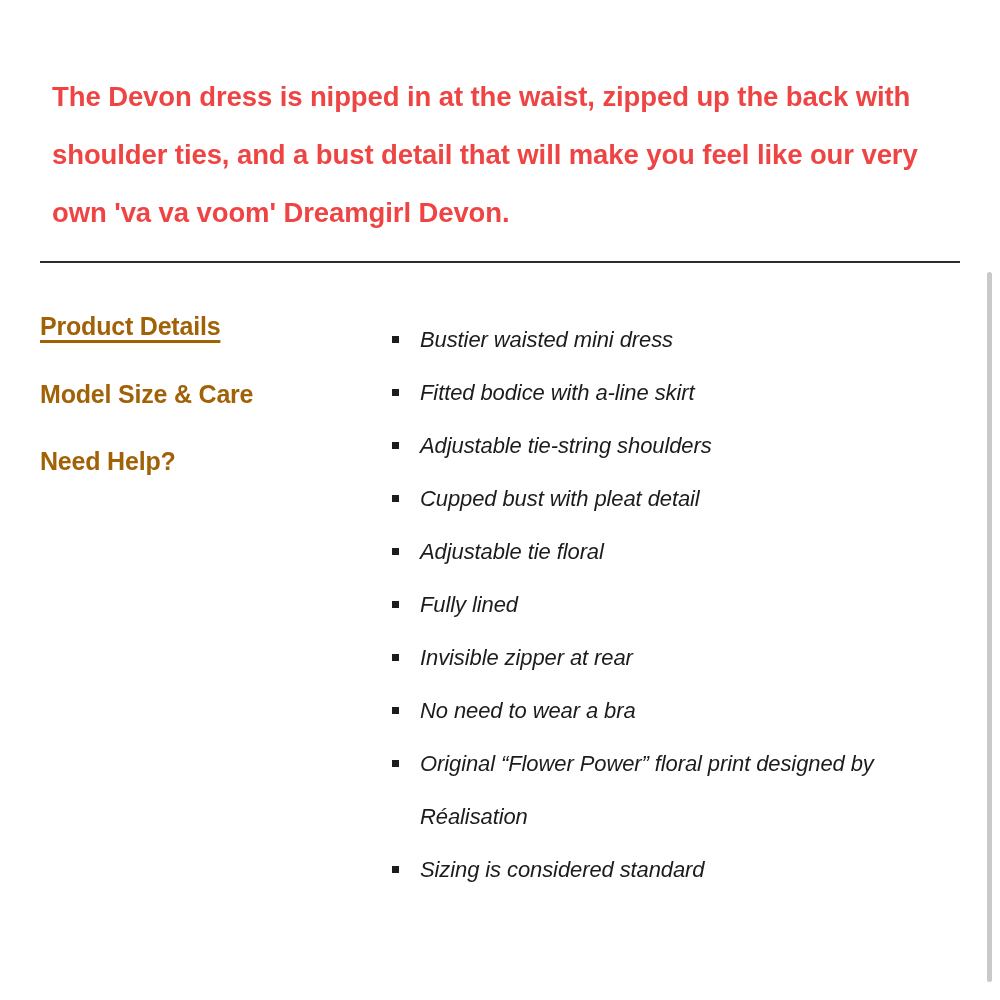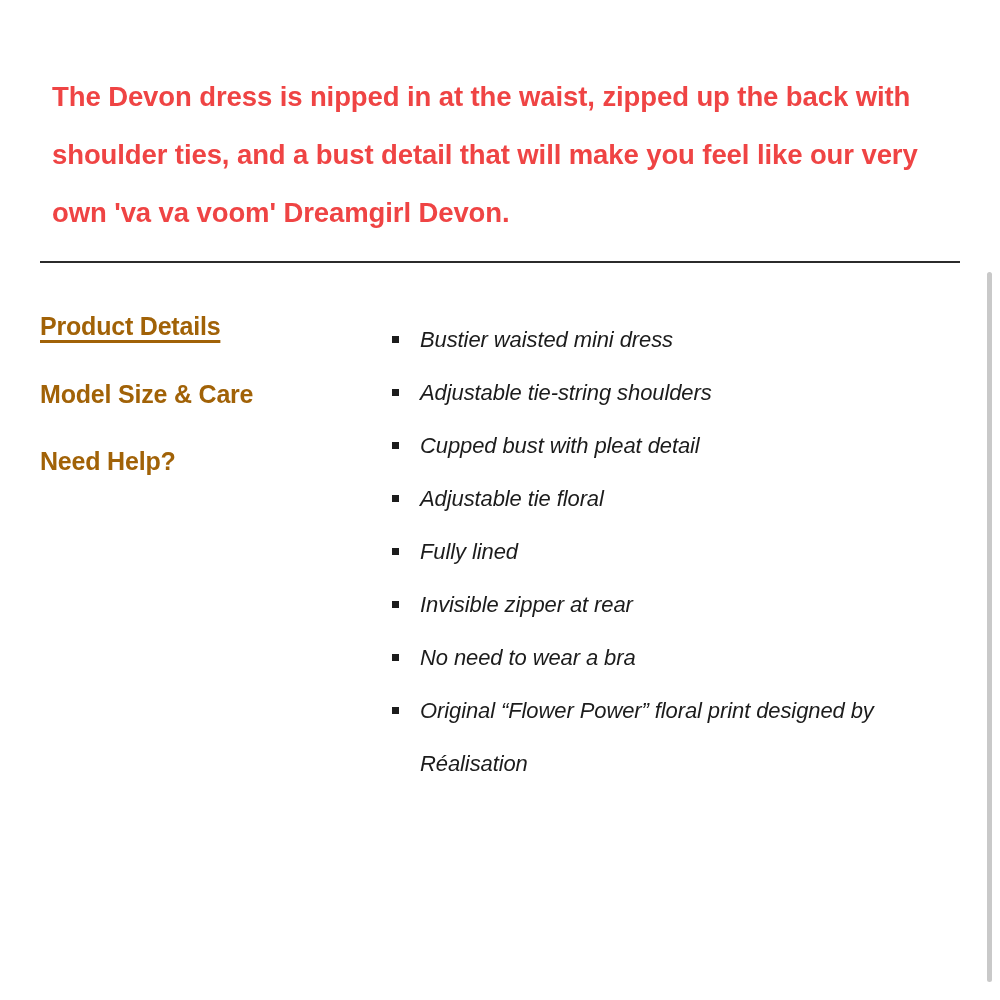--- a/index.html
+++ b/index.html
@@ -143,20 +143,24 @@
   </div>
 
   <div class="details">
     <ul>
       <li>
         <span class="bullet"></span>
         <span>Bustier waisted mini dress</span>
       </li>
       <li>
         <span class="bullet"></span>
+        <span>Fitted bodice with a-line skirt</span>
+      </li>
+      <li>
+        <span class="bullet"></span>
         <span>Adjustable tie-string shoulders</span>
       </li>
       <li>
         <span class="bullet"></span>
         <span>Cupped bust with pleat detail</span>
       </li>
       <li>
         <span class="bullet"></span>
         <span>Adjustable tie floral</span>
       </li>
@@ -169,20 +173,24 @@
         <span>Invisible zipper at rear</span>
       </li>
       <li>
         <span class="bullet"></span>
         <span>No need to wear a bra</span>
       </li>
       <li>
         <span class="bullet"></span>
         <span>Original “Flower Power” floral print designed by Réalisation</span>
       </li>
+      <li>
+        <span class="bullet"></span>
+        <span>Sizing is considered standard</span>
+      </li>
     </ul>
   </div>
 
   <div class="scrollbar-track">
     <div class="scrollbar-thumb"></div>
   </div>
 
 </div>
 
 </body></html>

